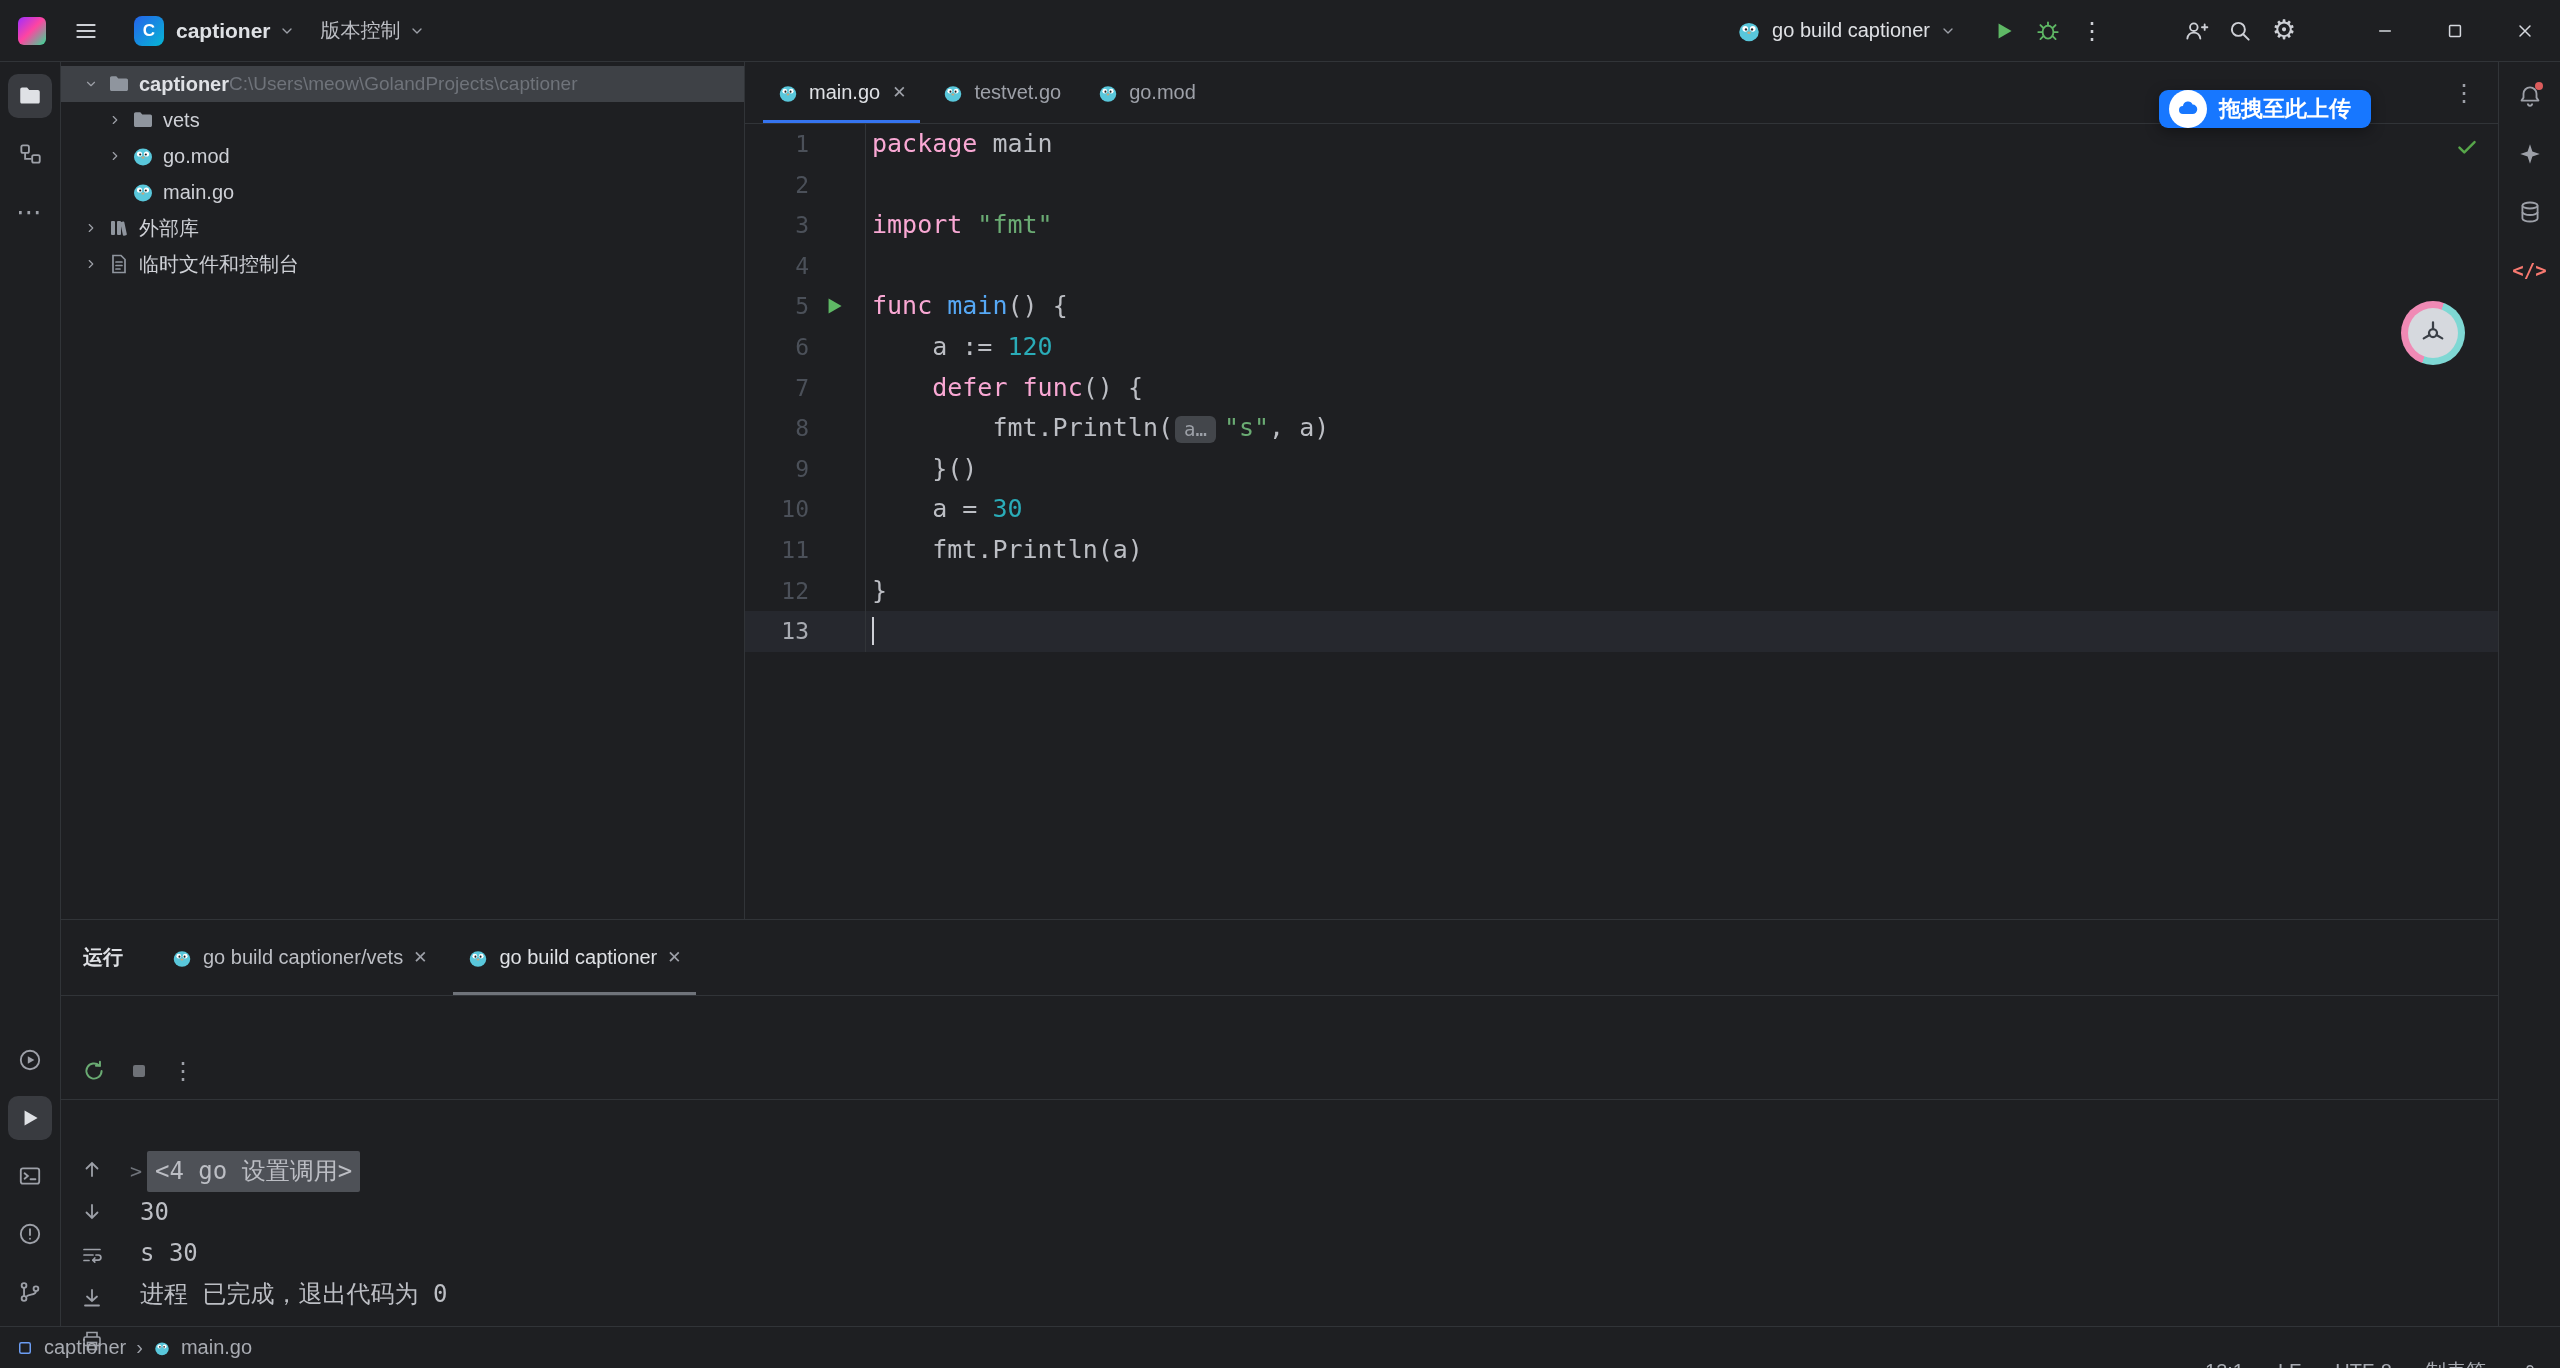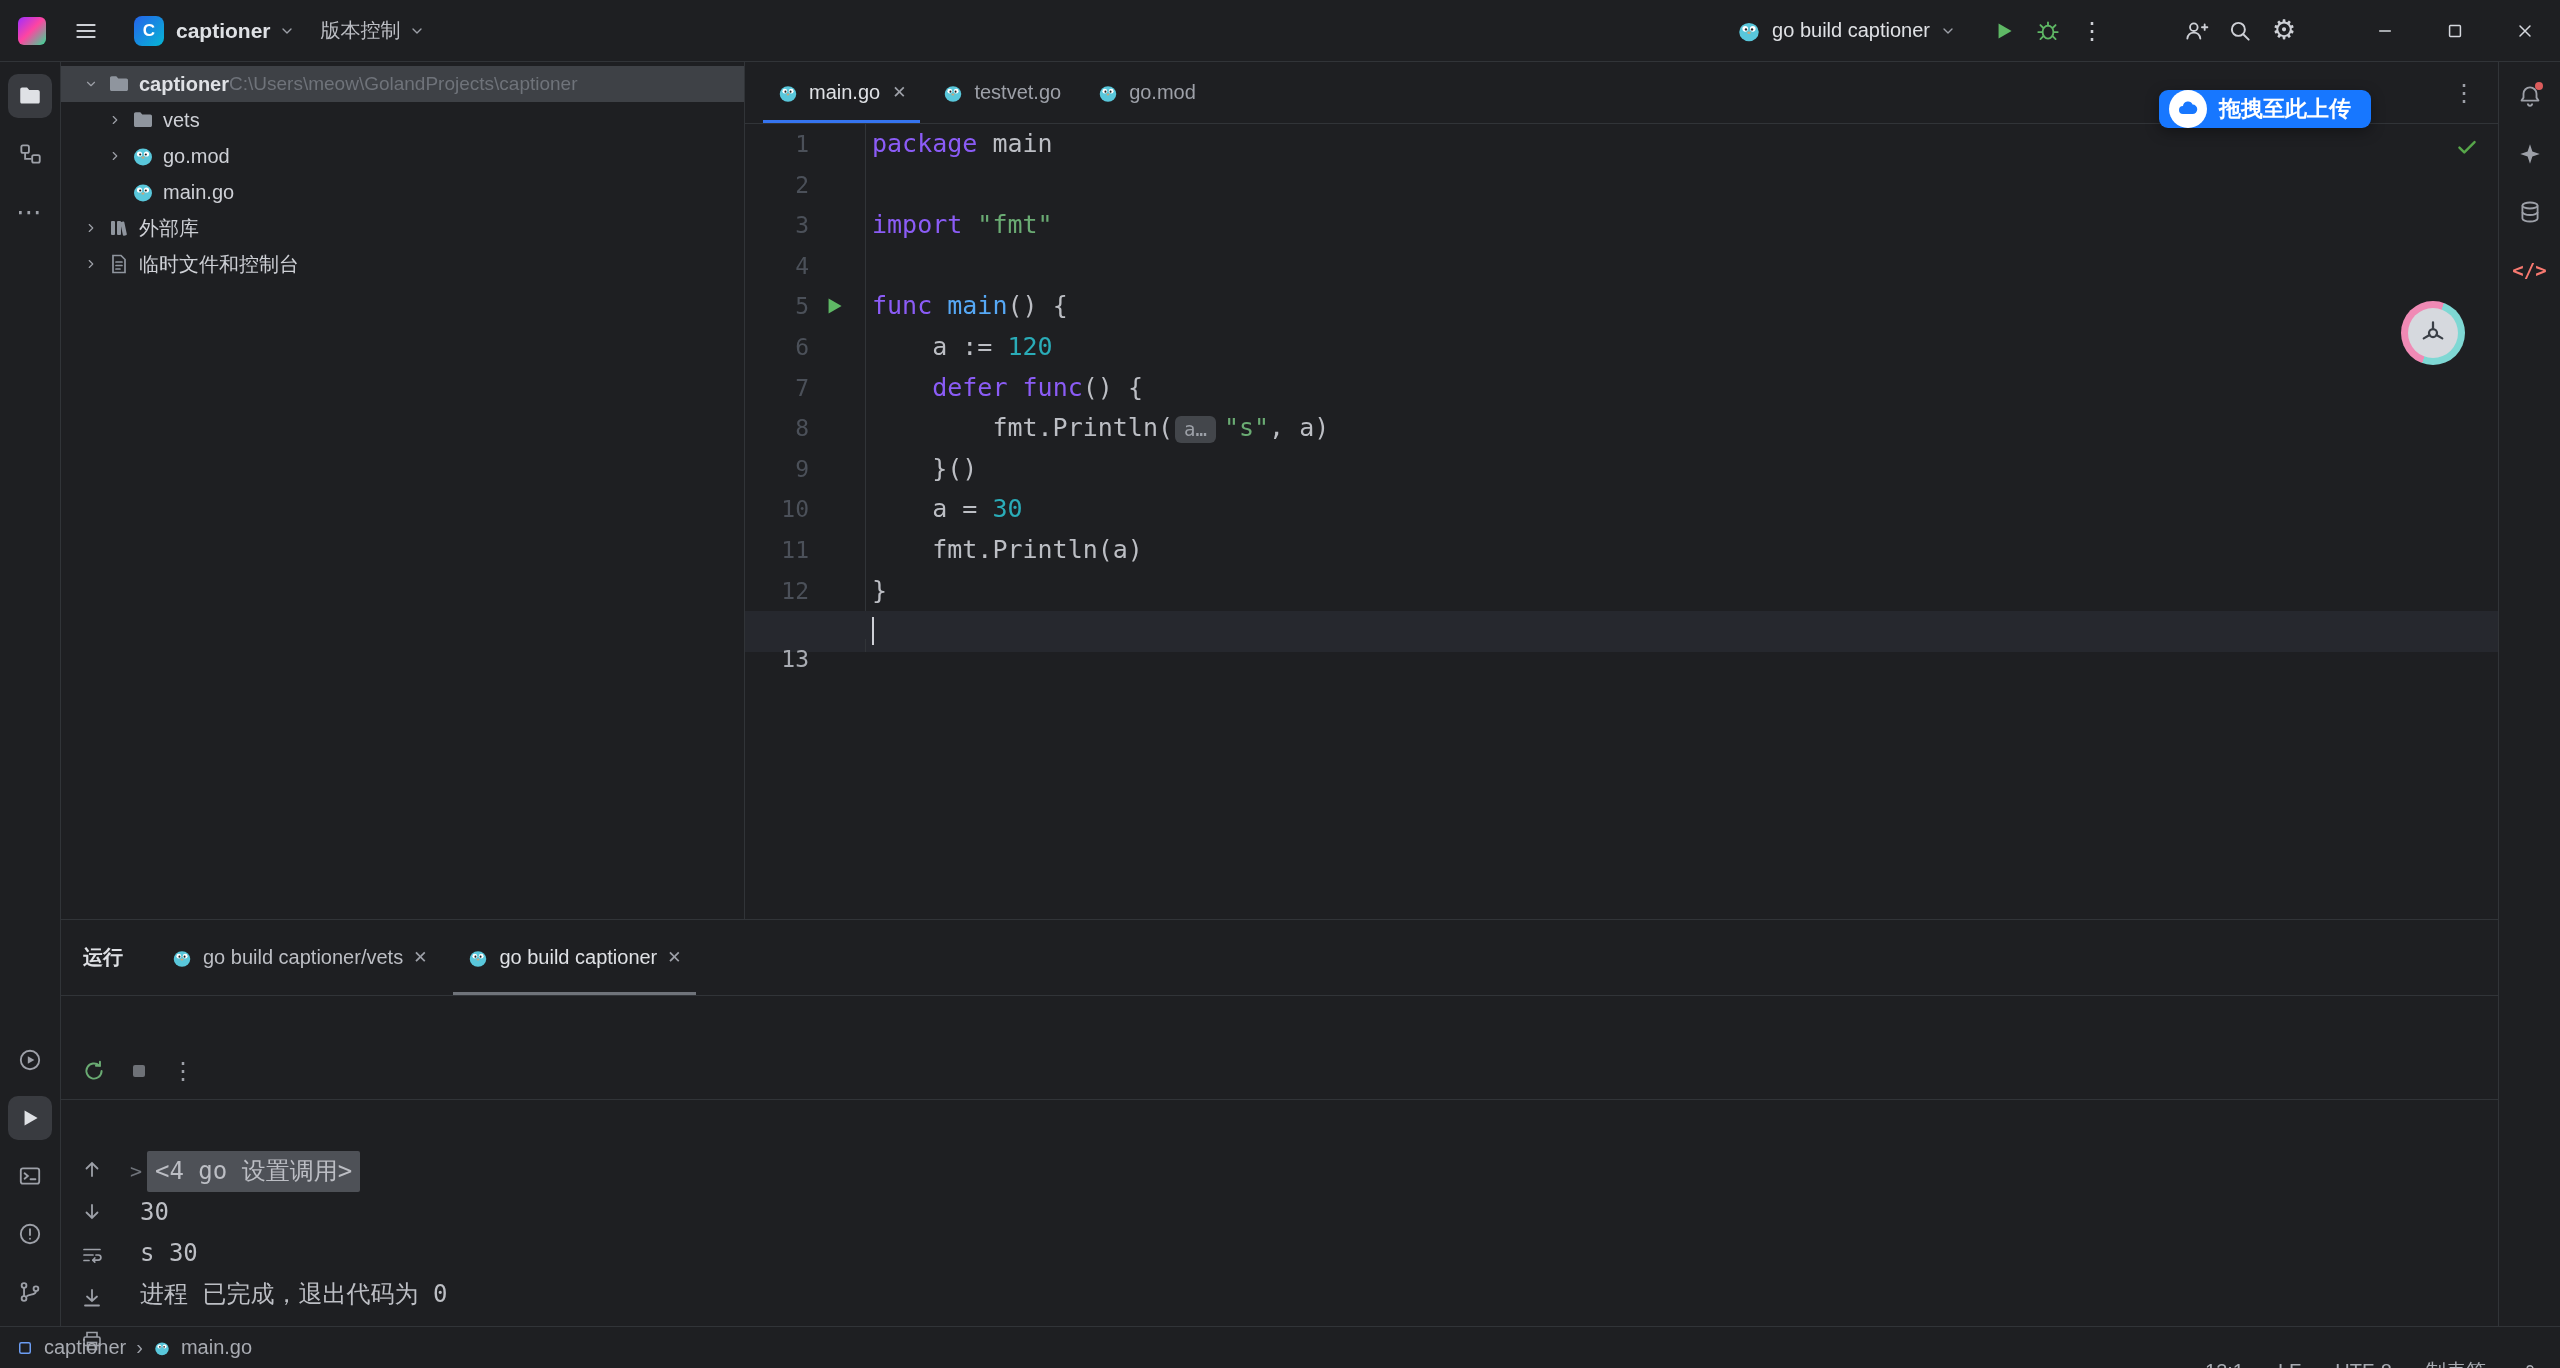--- a/index.html
+++ b/index.html
@@ -61,24 +61,24 @@
   .etab.active { color:#DFE1E5; }
   .etab.active::after { content:""; position:absolute; left:4px; right:4px; bottom:0; height:3px; background:#3574F0; }
   .etab .close { color:#9DA0A8; font-size:17px; margin-left:2px; }
   .tab-kebab { margin-left:auto; display:flex; align-items:center; padding:0 22px; color:#9DA0A8; font-size:24px; }
 
   .editor-body { flex:1 1 auto; position:relative; overflow:hidden; }
   .code-row { display:flex; height:40.6px; line-height:40.6px; font-size:25px; }
   .code-row.current { background:#26282E; }
   .gutter-cell { width:121px; flex:0 0 121px; text-align:right; padding-right:56px;
     color:#4B5059; font-size:23px; position:relative; border-right:1px solid #313438; }
-  .code-row.current .gutter-cell { color:#A8ABB2;margin-top:28px; }
+  .code-row.current .gutter-cell { color:#A8ABB2; }
   .run-gutter { position:absolute; right:18px; top:7px; }
   .code-cell { padding-left:6px; white-space:pre; color:#BCBEC4; }
-  .tk.kw { color:#8b5cf6; } .tk.str { color:#6AAB73; } .tk.num { color:#2AACB8; }
+  .tk.kw { color:#f9a8d4; } .tk.str { color:#6AAB73; } .tk.num { color:#2AACB8; }
   .tk.fn { color:#56A8F5; } .tk.d { color:#BCBEC4; }
   .inlay { display:inline-block; background:#43464B; color:#9CA0A7; border-radius:6px;
     font-size:19px; line-height:27px; padding:0 9px; margin:0 8px 0 2px; vertical-align:middle; }
   .caret { display:inline-block; width:2px; height:28px; background:#CED0D6; vertical-align:-6px; }
 
   .upload-pill { position:absolute; top:28px; right:127px; height:38px; padding:0 20px 0 10px;
     background:#1777FF; border-radius:9px; display:flex; align-items:center; gap:12px;
     color:#fff; font-size:22px; font-weight:700; box-shadow:0 4px 14px rgba(0,0,0,.35); }
   .upload-circ { width:38px; height:38px; border-radius:50%; background:#fff; display:flex; align-items:center; justify-content:center; }
   .inspect-check { position:absolute; top:72px; right:18px; }

